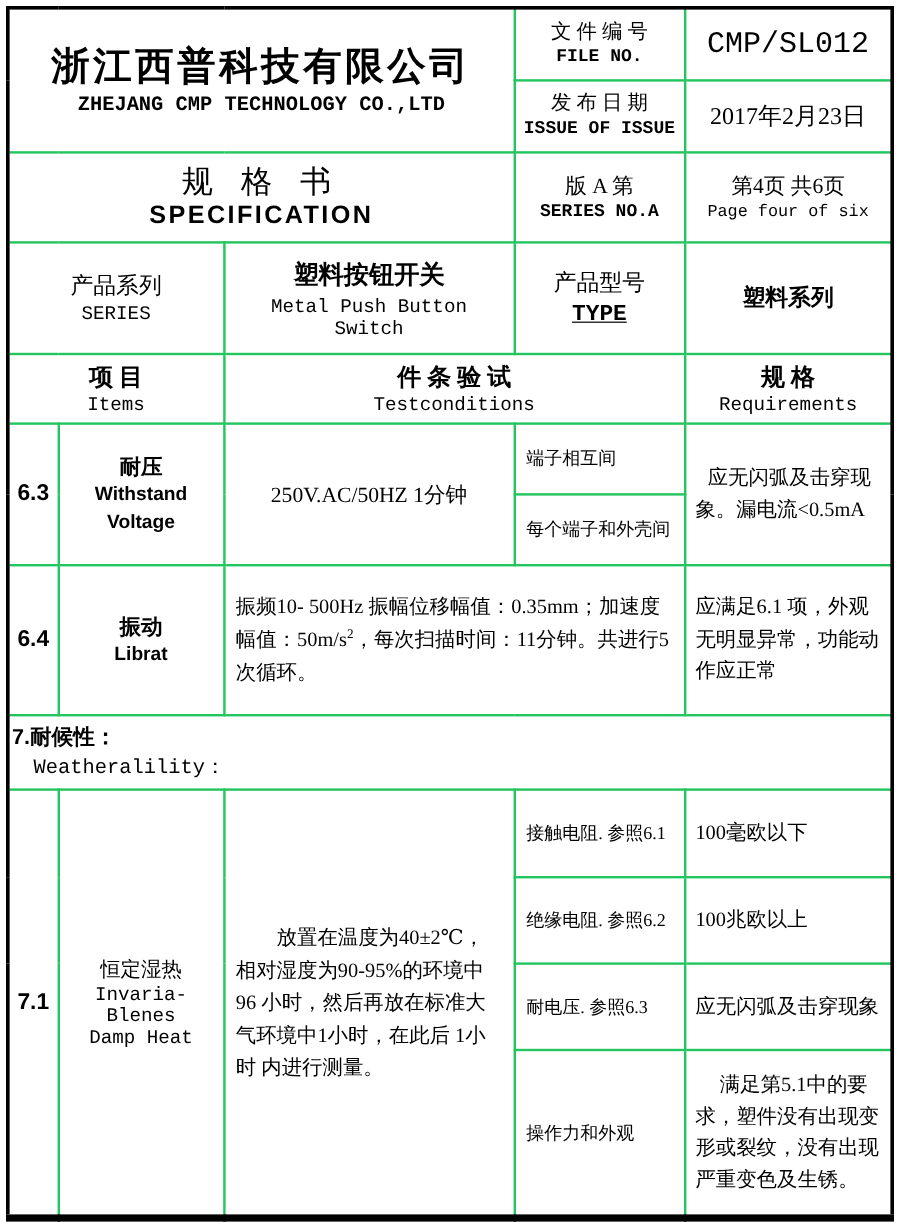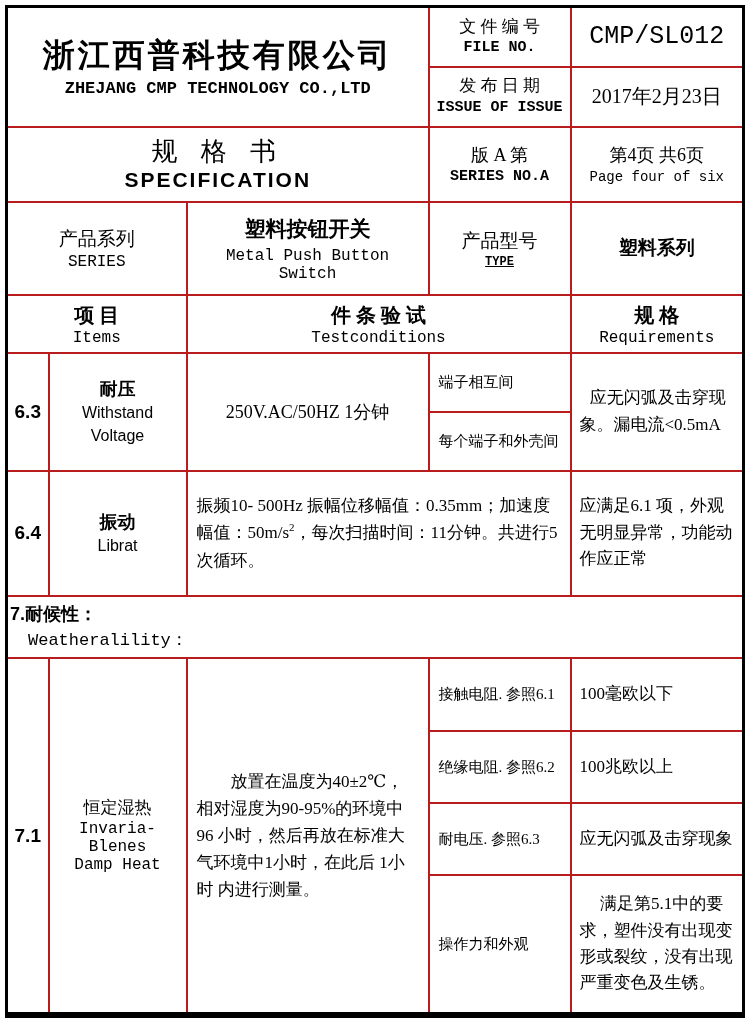--- a/index.html
+++ b/index.html
@@ -8,21 +8,21 @@
     font-family:"Liberation Serif","DejaVu Serif",serif;
     box-sizing:border-box;
   }
   table.spec{
     position:absolute;left:5px;top:5px;
     border-collapse:collapse;table-layout:fixed;
     border:3px solid #000;border-bottom-width:6px;
     background:#fff;
   }
   td{
-    border:2px solid #b91c1c;
+    border:2px solid #22c55e;
     padding:2px 6px;
     vertical-align:middle;
     text-align:center;
     overflow:hidden;
     box-sizing:border-box;
     margin-left:28px;
   }
   
   .company-cn{font-size:32px;font-weight:bold;letter-spacing:3px;line-height:1.3;}
   .company-en{font-size:17px;font-weight:bold;font-family:"Liberation Mono","DejaVu Sans Mono",monospace;margin-top:2px;}
@@ -34,29 +34,29 @@
   .doc-title-en{font-size:21px;letter-spacing:2px;font-family:"Liberation Sans","DejaVu Sans",sans-serif;font-weight:600;line-height:1.25;}
   .ver-cn{font-size:18px;line-height:1.4;}
   .ver-en{font-size:15px;font-weight:bold;font-family:"Liberation Mono","DejaVu Sans Mono",monospace;}
   .page-cn{font-size:18px;line-height:1.4;}
   .page-en{font-size:14px;font-family:"Liberation Mono","DejaVu Sans Mono",monospace;}
   
   .plbl-cn{font-size:19px;line-height:1.5;}
   .plbl-en{font-size:16px;font-family:"Liberation Mono","DejaVu Sans Mono",monospace;}
   .pseries-cn{font-size:21px;font-weight:bold;line-height:1.6;}
   .pseries-en{font-size:16px;font-family:"Liberation Mono","DejaVu Sans Mono",monospace;}
-  .ptype-en{font-size:12px;font-weight:bold;font-family:"Liberation Mono","DejaVu Sans Mono",monospace;text-decoration:underline;}
+  .ptype-en{font-size:19px;font-weight:bold;font-family:"Liberation Mono","DejaVu Sans Mono",monospace;text-decoration:underline;}
   .ptype-val{font-size:19px;font-weight:bold;font-family:"Liberation Sans","DejaVu Sans",sans-serif;}
   
   .h-cn{font-size:20px;line-height:1.4;font-weight:bold;}
   .h-en{font-size:16px;font-family:"Liberation Mono","DejaVu Sans Mono",monospace;}
   
   .item-no{font-size:19px;font-weight:bold;font-family:"Liberation Sans","DejaVu Sans",sans-serif;}
   .item-cn{font-size:18px;font-weight:bold;font-family:"Liberation Sans","DejaVu Sans",sans-serif;line-height:1.45;}
-  .item-en{font-size:16px;font-weight:400;font-family:"Liberation Sans","DejaVu Sans",sans-serif;line-height:1.4;}
+  .item-en{font-size:16px;font-weight:700;font-family:"Liberation Sans","DejaVu Sans",sans-serif;line-height:1.4;}
   .cond-center{font-size:18px;}
   .sub-lbl{font-size:15px;text-align:left;padding-left:9px;}
   .req-text{font-size:17px;text-align:left;line-height:1.55;padding:2px 8px;}
   .indent-sm{text-indent:0.6em;}
   .indent-md{text-indent:1.2em;}
   .cond-text{font-size:17px;text-align:left;line-height:1.6;padding:4px 9px;}
   .cond-text p,.req-text p{margin:0;}
   .cond-indent{text-indent:2em;}
   sup{font-size:11px;}
   

